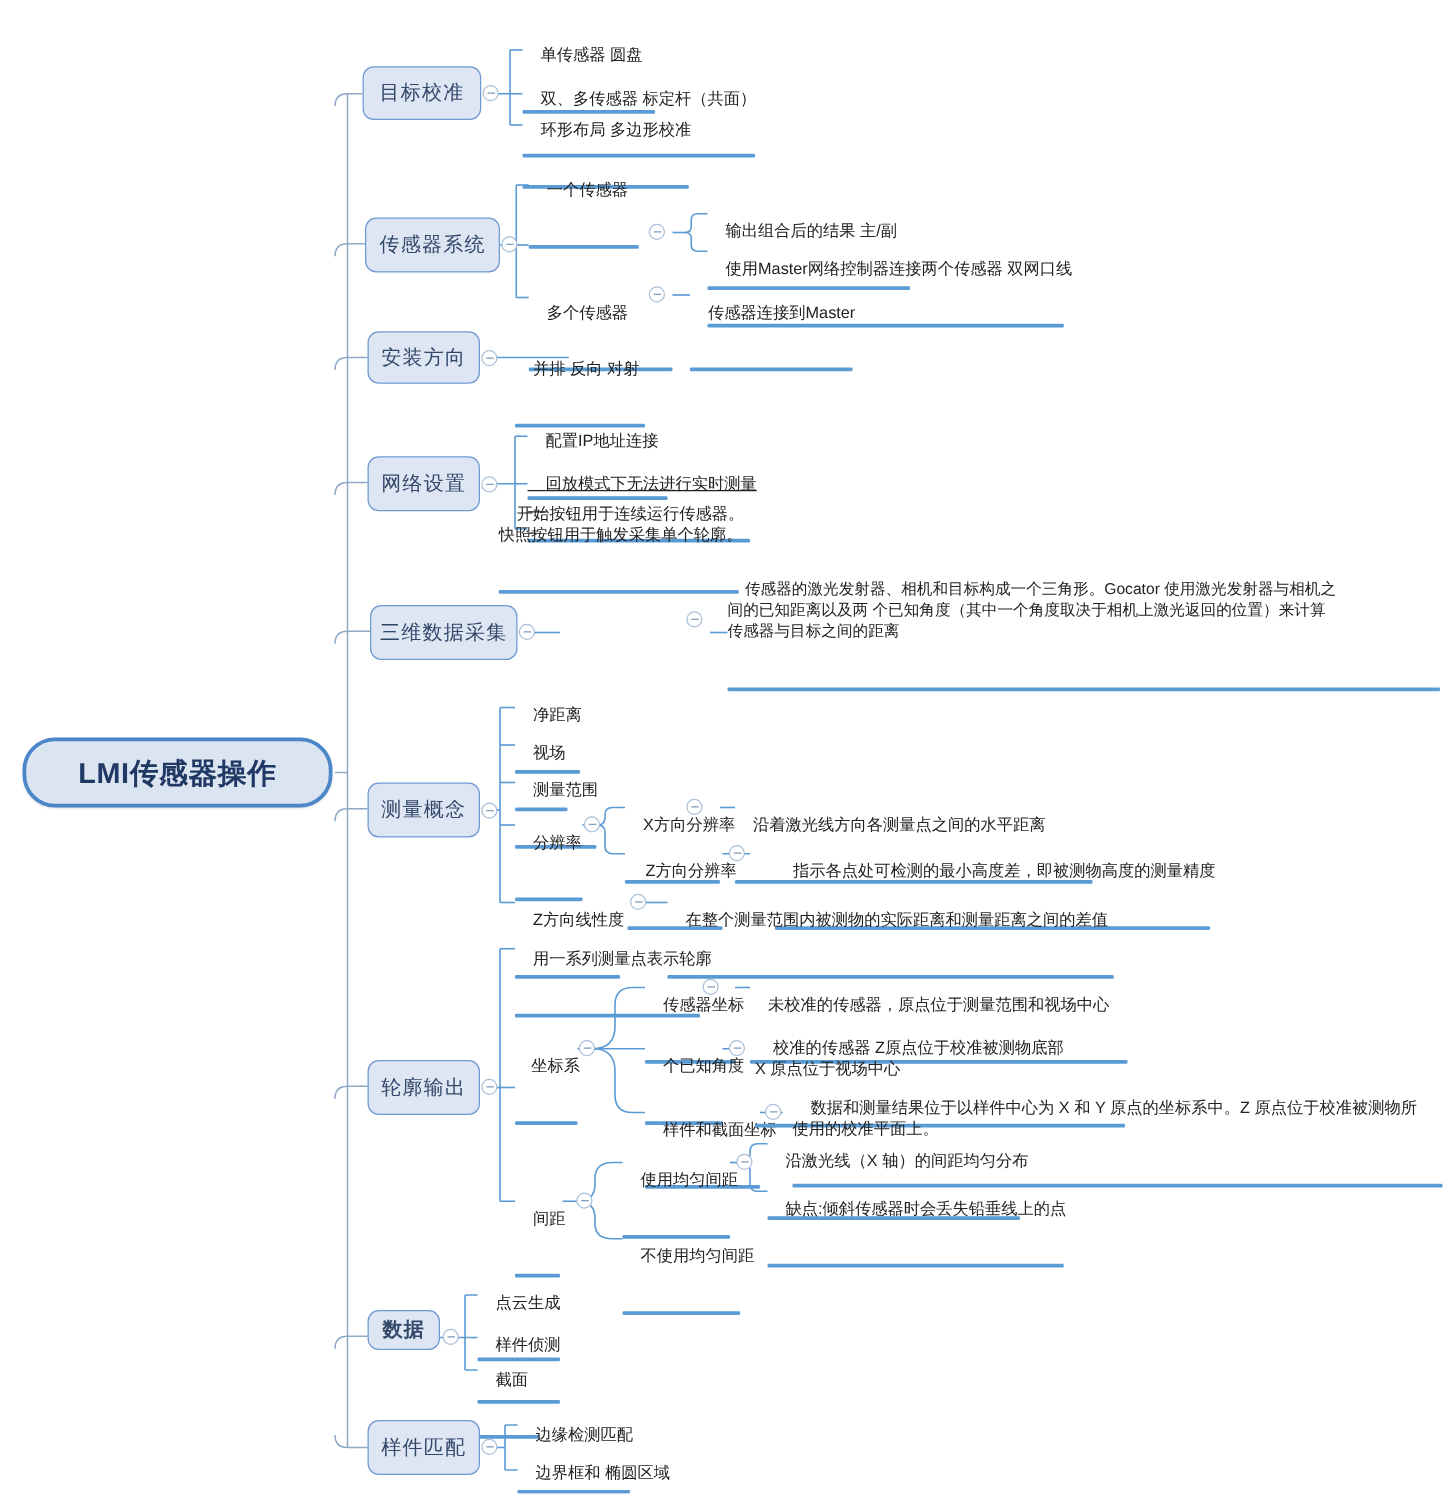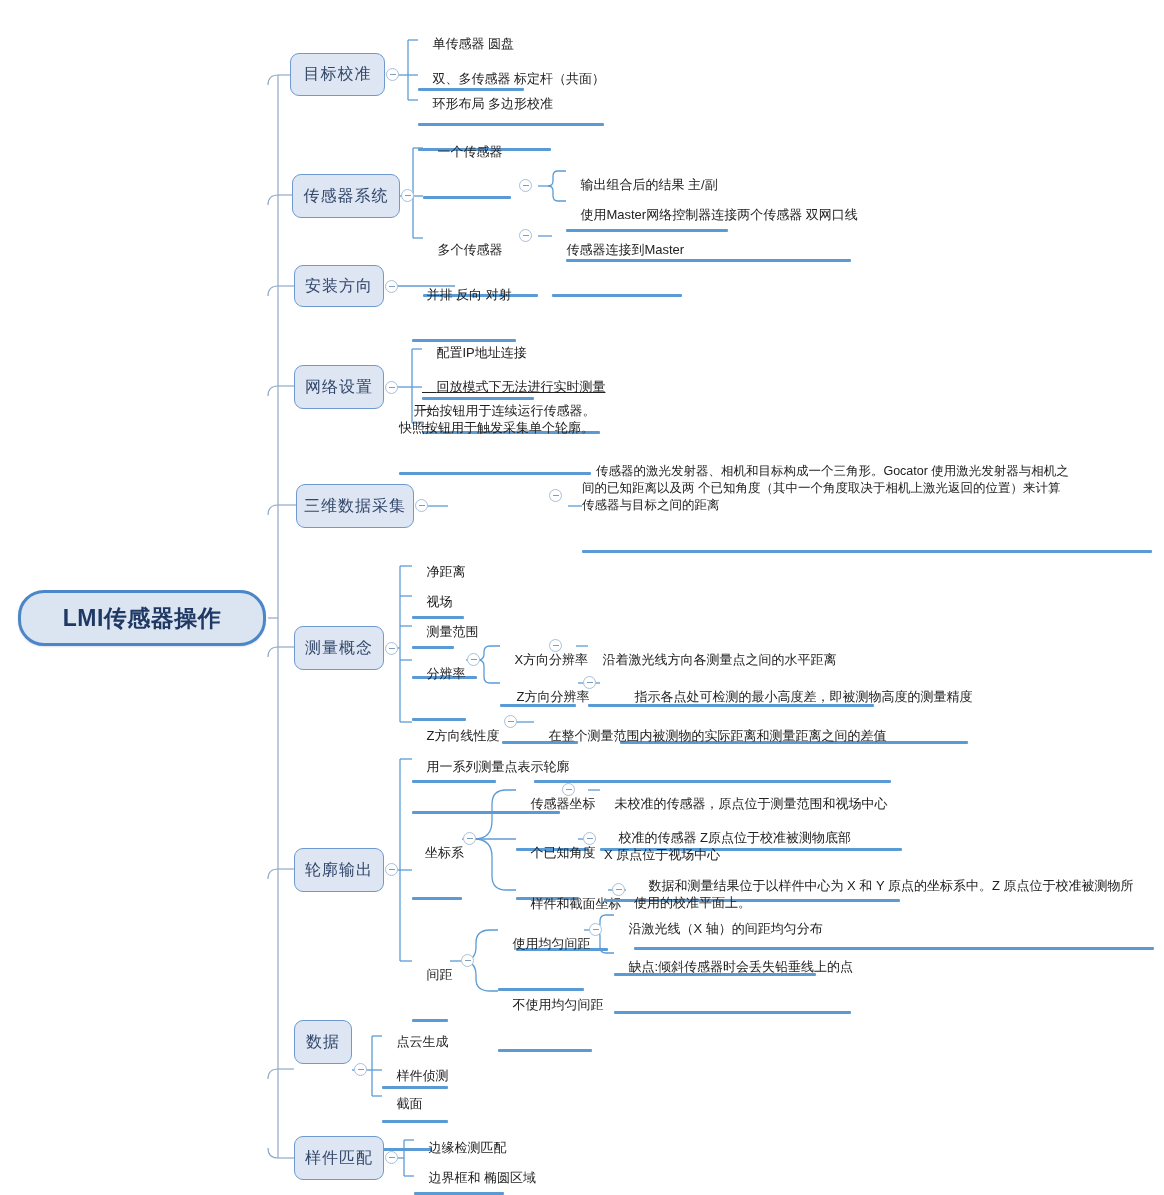--- a/index.html
+++ b/index.html
@@ -426,21 +426,21 @@
   <div class="tnode" style="left:614px;top:941px;">
     <span>缺点:倾斜传感器时会丢失铅垂线上的点</span>
     <span class="tline" style="width:237px;"></span>
   </div>
 
   <div class="tnode" style="left:498px;top:979px;">
     <span>不使用均匀间距</span>
     <span class="tline" style="width:94px;"></span>
   </div>
 
-  <div class="l1-node" style="left:294px;top:1020px;width:58px;height:44px;">
+  <div class="l1-node" style="left:294px;top:1048px;width:58px;height:32px;font-weight:bold;">
     <span>数据</span>
   </div>
   <div class="tog" style="left:354px;top:1063px;"></div>
 
   <div class="tnode" style="left:382px;top:1016px;">
     <span>点云生成</span>
     <span class="tline" style="width:66px;"></span>
   </div>
   <div class="tnode" style="left:382px;top:1050px;">
     <span>样件侦测</span>

